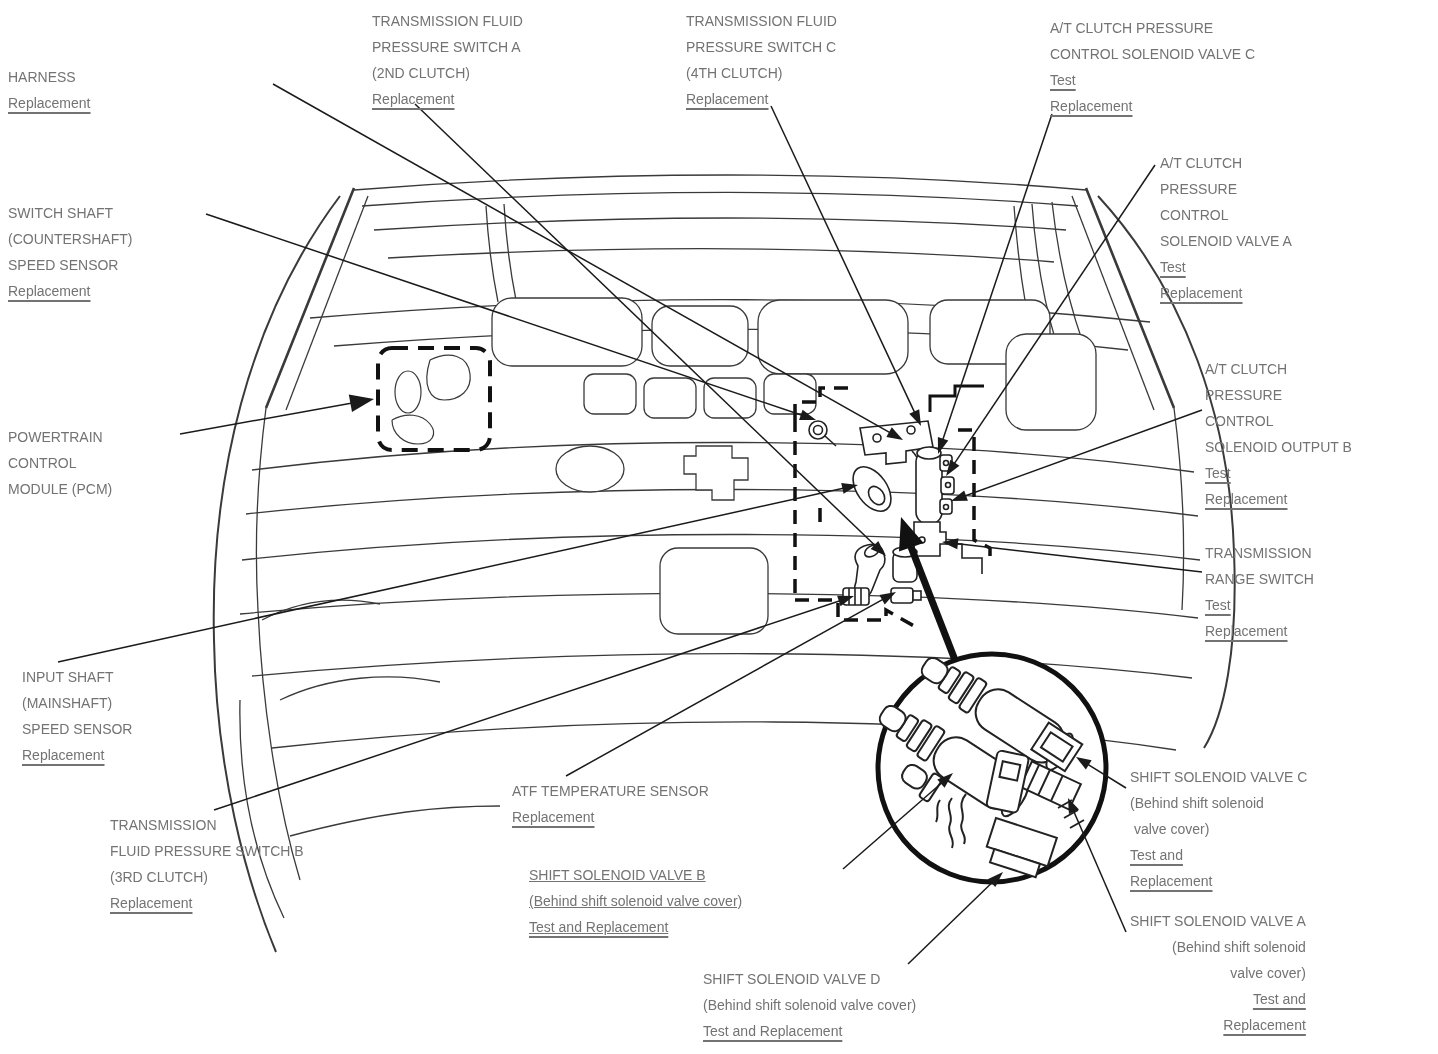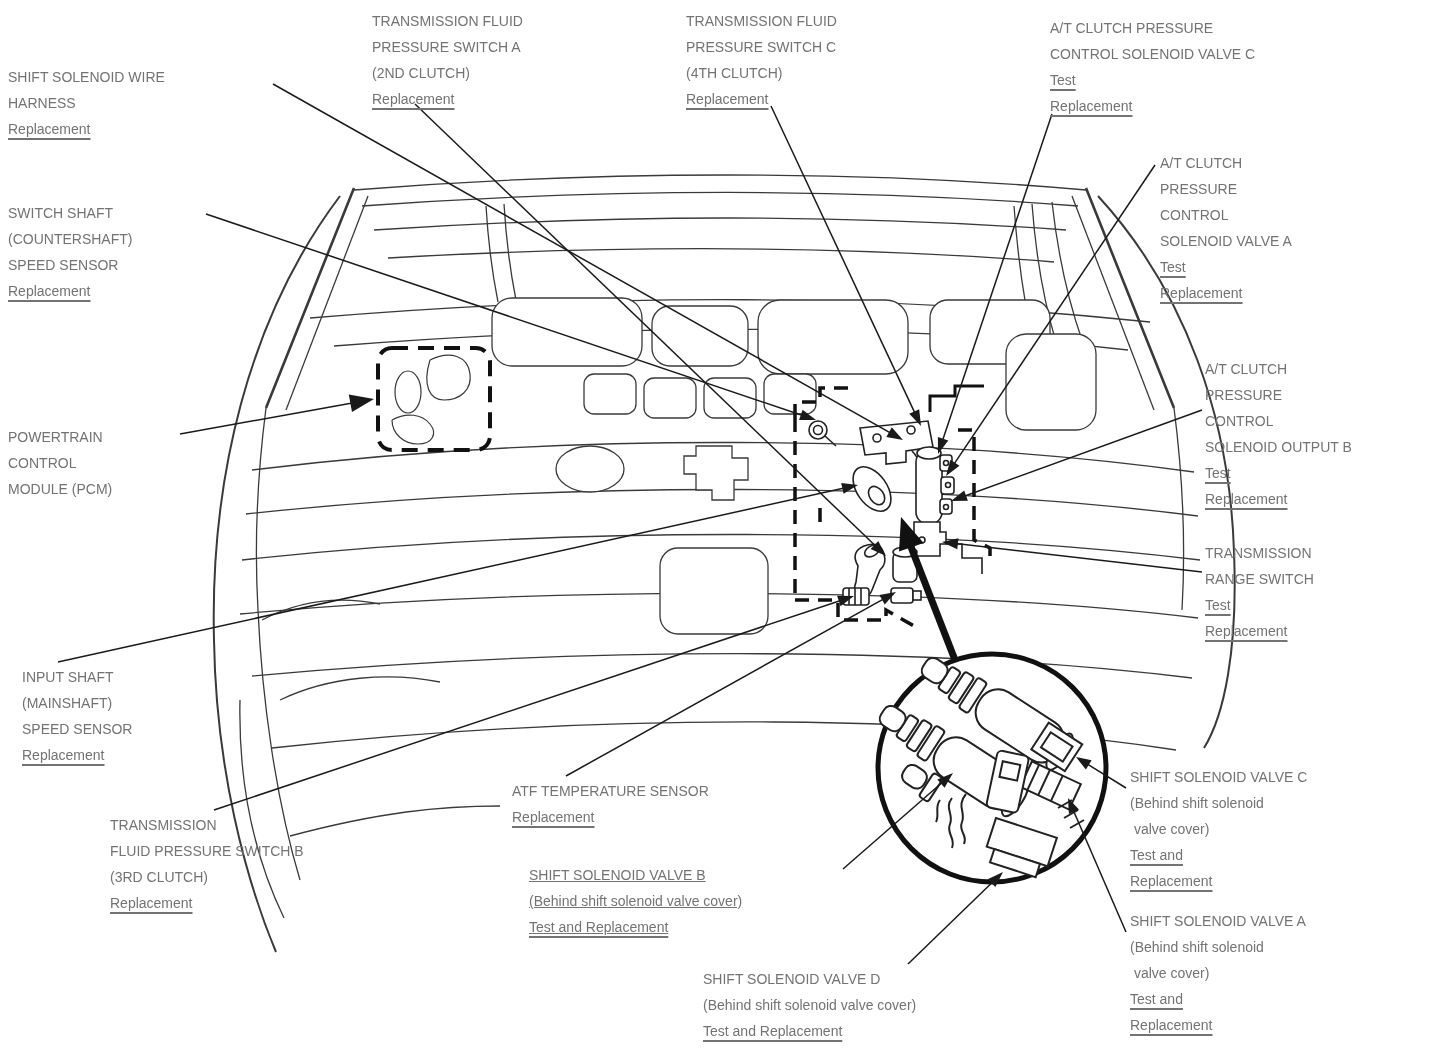--- a/index.html
+++ b/index.html
@@ -266,30 +266,30 @@
           <polygon points="1076,757 1091.646708554425,760.2296302285071 1085.8503721969464,769.5785598373433" fill="#1a1a1a"></polygon>
         </g>
         <g>
           <line x1="1126" y1="932" x2="1073.1638990751694" y2="809.9303875184951" stroke="#1a1a1a" stroke-width="1.5"></line>
           <polygon points="1068,798 1079.0058167291743,809.5811052203072 1068.9108734442937,813.9505582839123" fill="#1a1a1a"></polygon>
         </g>
       </g>
 </svg>
 
   <div id="label-layer">
-      <div class="label" style="left: 8px; top: 64px;"><span class="ln">SHIFT SOLENOID WIRE</span><span class="ln">HARNESS</span><span class="ln ul">Replacement</span></div>
+      <div class="label" style="left: 8px; top: 64px;"><span class="ln">HARNESS</span><span class="ln ul">Replacement</span></div>
       <div class="label" style="left: 372px; top: 8px;"><span class="ln">TRANSMISSION FLUID</span><span class="ln">PRESSURE SWITCH A</span><span class="ln">(2ND CLUTCH)</span><span class="ln ul">Replacement</span></div>
       <div class="label" style="left: 686px; top: 8px;"><span class="ln">TRANSMISSION FLUID</span><span class="ln">PRESSURE SWITCH C</span><span class="ln">(4TH CLUTCH)</span><span class="ln ul">Replacement</span></div>
       <div class="label" style="left: 1050px; top: 0; margin-top: 15px;"><span class="ln">A/T CLUTCH PRESSURE</span><span class="ln">CONTROL SOLENOID VALVE C</span><span class="ln ul">Test</span><span class="ln ul">Replacement</span></div>
       <div class="label" style="left: 1160px; top: 150px;"><span class="ln">A/T CLUTCH</span><span class="ln">PRESSURE</span><span class="ln">CONTROL</span><span class="ln">SOLENOID VALVE A</span><span class="ln ul">Test</span><span class="ln ul">Replacement</span></div>
       <div class="label" style="left: 1205px; top: 356px;"><span class="ln">A/T CLUTCH</span><span class="ln">PRESSURE</span><span class="ln">CONTROL</span><span class="ln">SOLENOID OUTPUT B</span><span class="ln ul">Test</span><span class="ln ul">Replacement</span></div>
       <div class="label" style="left: 1205px; top: 540px;"><span class="ln">TRANSMISSION</span><span class="ln">RANGE SWITCH</span><span class="ln ul">Test</span><span class="ln ul">Replacement</span></div>
       <div class="label" style="left: 8px; top: 200px;"><span class="ln">SWITCH SHAFT</span><span class="ln">(COUNTERSHAFT)</span><span class="ln">SPEED SENSOR</span><span class="ln ul">Replacement</span></div>
       <div class="label" style="left: 8px; top: 424px;"><span class="ln">POWERTRAIN</span><span class="ln">CONTROL</span><span class="ln">MODULE (PCM)</span></div>
       <div class="label" style="left: 8px; top: 664px; margin-left: 14px;"><span class="ln">INPUT SHAFT</span><span class="ln">(MAINSHAFT)</span><span class="ln">SPEED SENSOR</span><span class="ln ul">Replacement</span></div>
       <div class="label" style="left: 110px; top: 812px;"><span class="ln">TRANSMISSION</span><span class="ln">FLUID PRESSURE SWITCH B</span><span class="ln">(3RD CLUTCH)</span><span class="ln ul">Replacement</span></div>
       <div class="label" style="left: 512px; top: 778px;"><span class="ln">ATF TEMPERATURE SENSOR</span><span class="ln ul">Replacement</span></div>
       <div class="label" style="left: 529px; top: 862px; text-decoration: underline;"><span class="ln">SHIFT SOLENOID VALVE B</span><span class="ln">(Behind shift solenoid valve cover)</span><span class="ln ul">Test and Replacement</span></div>
       <div class="label" style="left: 703px; top: 966px;"><span class="ln">SHIFT SOLENOID VALVE D</span><span class="ln">(Behind shift solenoid valve cover)</span><span class="ln ul">Test and Replacement</span></div>
       <div class="label" style="left: 1130px; top: 764px;"><span class="ln">SHIFT SOLENOID VALVE C</span><span class="ln">(Behind shift solenoid</span><span class="ln"> valve cover)</span><span class="ln ul">Test and</span><span class="ln ul">Replacement</span></div>
-      <div class="label" style="left: 1130px; top: 908px;"><span class="ln">SHIFT SOLENOID VALVE A</span><span class="ln">(Behind shift solenoid</span><span class="ln"> valve cover)</span><span class="ln ul">Test and</span><span class="ln ul">Replacement</span></div>
+      <div class="label" style="left: 1130px; top: 908px; text-align: right;"><span class="ln">SHIFT SOLENOID VALVE A</span><span class="ln">(Behind shift solenoid</span><span class="ln"> valve cover)</span><span class="ln ul">Test and</span><span class="ln ul">Replacement</span></div>
     </div>
 </div>
 
 </body></html>

